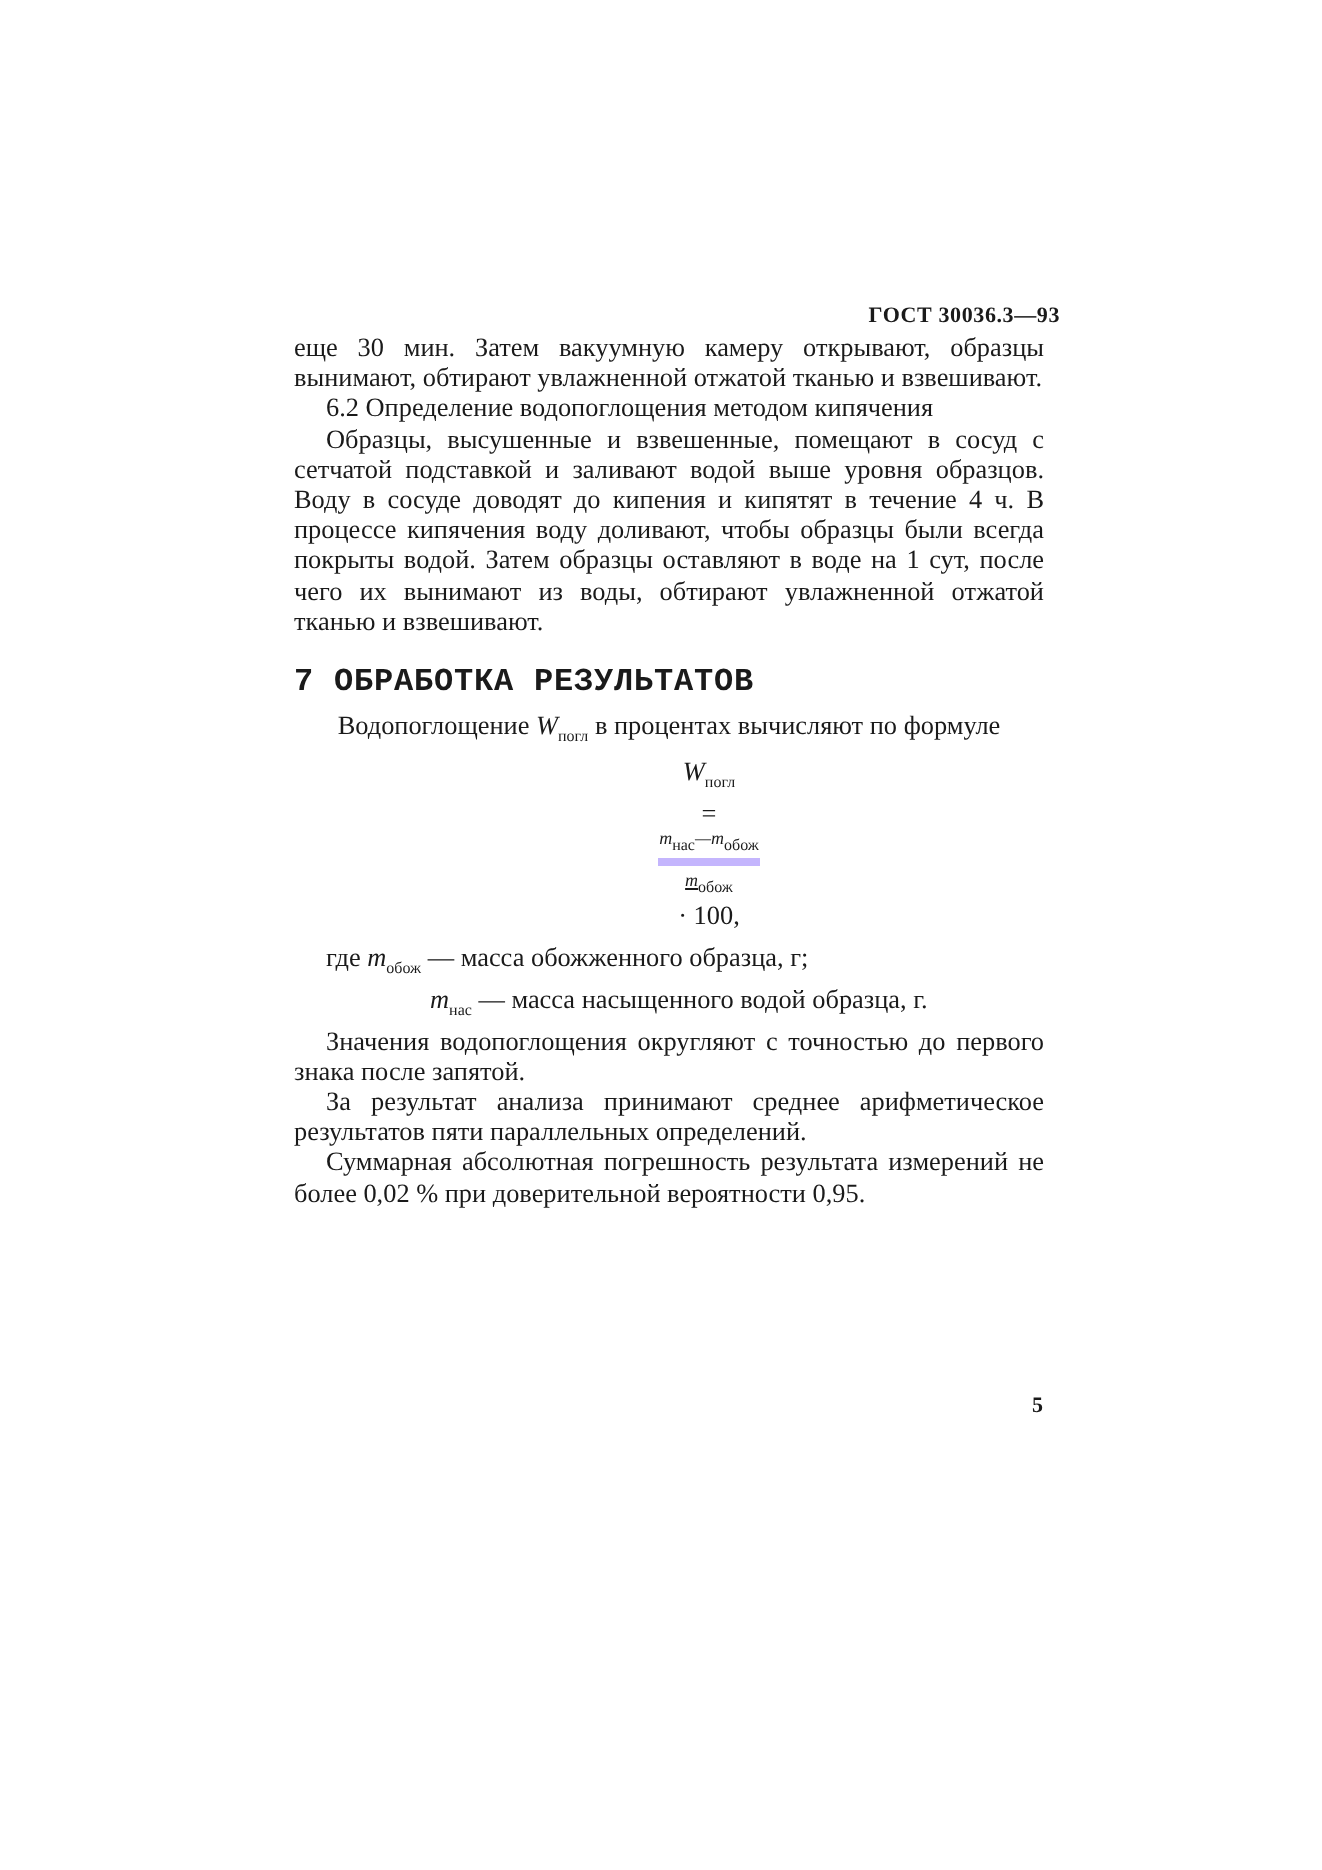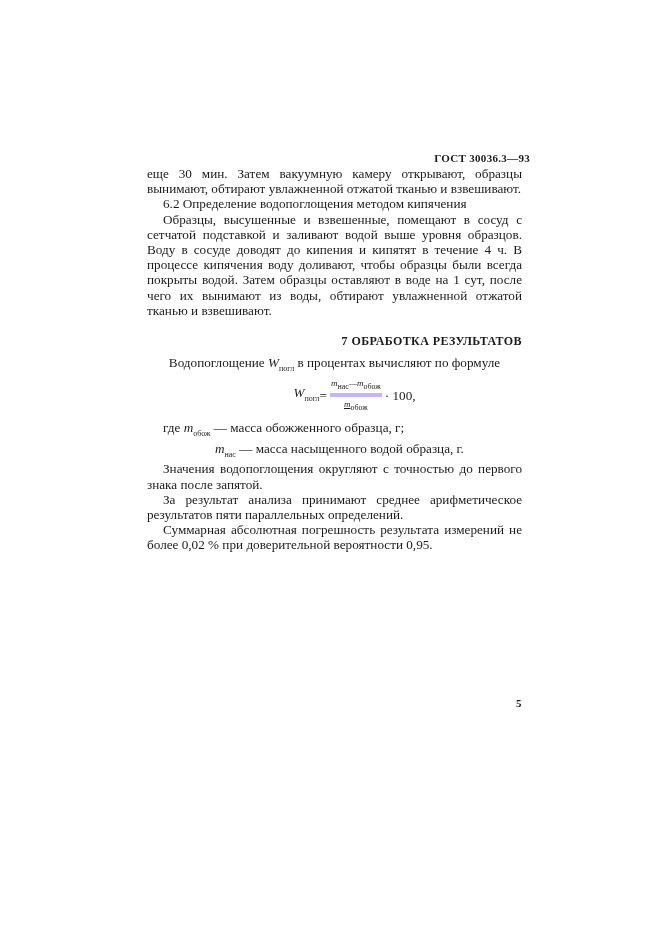--- a/index.html
+++ b/index.html
@@ -19,28 +19,29 @@
     }
     .body-text {
       position: absolute; left: 147px; width: 375px; top: 166px;
       font-family: "Liberation Serif", serif;
       font-size: 13.2px; line-height: 15.2px;
       text-align: justify;
     }
     .p { margin: 0; }
     .indent { text-indent: 16px; }
     .section-title {
-      margin: 16px 0 6px 0; text-align: right;
-      font-weight: bold; font-size: 12px; letter-spacing: 0.4px;
+      margin: 16px 0 6px 0; text-align: left;
+      font-weight: bold; font-size: 16px; letter-spacing: 0.4px; font-family: Liberation Mono, monospace;
     }
     .formula-intro { text-align: center; margin: 0 0 2px 0; }
     .formula {
       display: flex; justify-content: center; align-items: center;
       margin: 2px 0 6px 0; font-style: italic;
       padding-left: 40px;
+      flex-direction: column;
     }
     .frac { display: inline-flex; flex-direction: column; align-items: center; margin: 0 3px; }
     .frac .num { font-size: 9px; border-bottom: 4px solid #c4b5fd; padding: 0 1px 1px; line-height: 11px; }
     .frac .den { font-size: 9px; line-height: 12px; padding-top: 1px; text-decoration: underline; }
     sub { font-size: 8px; font-style: normal; }
     .where { margin: 0; padding-left: 16px; }
     .where2 { margin: 0; padding-left: 68px; }
     .nostyle { font-style: normal; }
     .pagenum {
       position: absolute; left: 516px; top: 697px;

